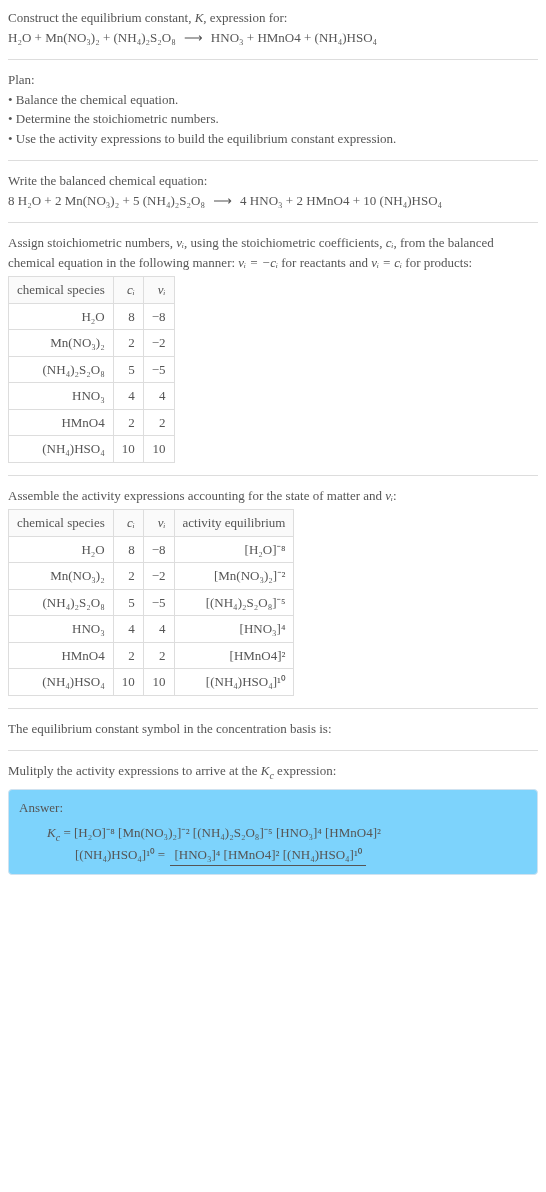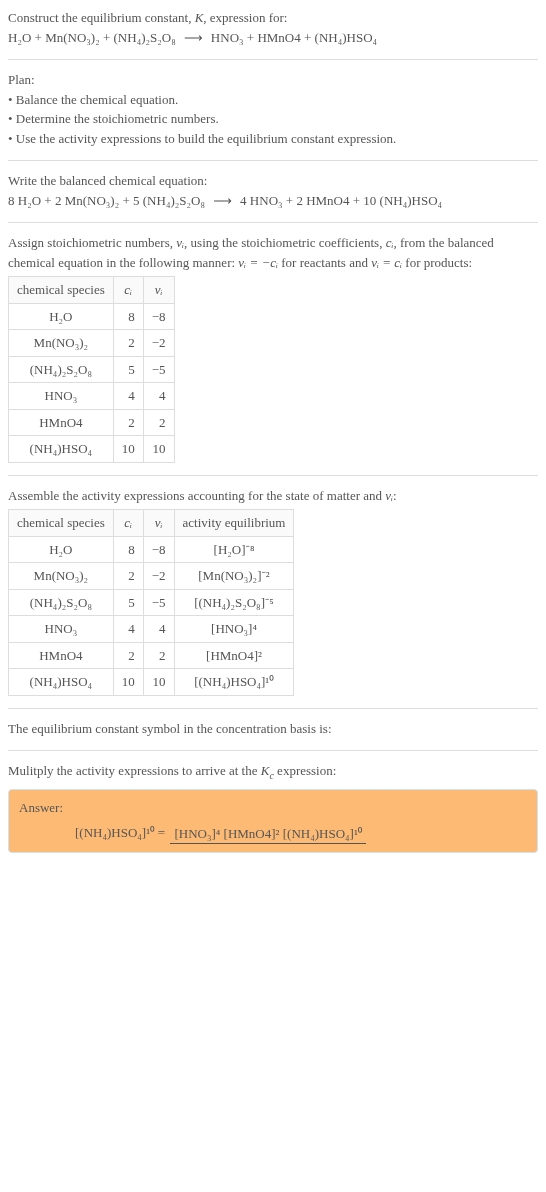--- a/index.html
+++ b/index.html
@@ -23,30 +23,30 @@
 .arrow { padding: 0 5px; }
 ul.bullets { list-style: none; padding-left: 0; }
 ul.bullets li::before { content: "• "; }
 table.data-table {
   border-collapse: collapse;
   margin-top: 4px;
 }
 table.data-table th, table.data-table td {
   border: 1px solid #ddd;
   padding: 3px 8px;
-  text-align: center;
+  text-align: right;
   font-weight: normal;
   font-size: 13px;
   color: #555;
 }
 table.data-table th { background: #fafafa; }
 table.data-table td.num { text-align: right; }
 .italic { font-style: italic; }
 .answer-box {
-  background: #fdba74;
+  background: #7dd3fc;
   border: 1px solid #cfe2f0;
   border-radius: 4px;
   padding: 8px 10px;
   margin-top: 6px;
 }
 .answer-label { color: #555; margin-bottom: 6px; }
 .math-line { padding-left: 28px; text-indent: -0px; }
 .frac {
   display: inline-block;
   text-align: center;
@@ -201,20 +201,23 @@
 </div>
 
 <hr class="divider">
 
 <div class="section">
   <div>
     <span>Mulitply the activity expressions to arrive at the </span><span class="italic">K</span><span class="subscript italic">c</span><span> expression:</span>
   </div>
   <div class="answer-box">
     <div class="answer-label">Answer:</div>
+    <div class="math-line nowrap">
+      <span class="italic">K</span><span class="subscript italic">c</span> = <span>[H₂O]⁻⁸ [Mn(NO₃)₂]⁻² [(NH₄)₂S₂O₈]⁻⁵ [HNO₃]⁴ [HMnO4]²</span>
+    </div>
     <div class="math-line" style="padding-left:56px">
       <span>[(NH₄)HSO₄]¹⁰ = </span>
       <span class="frac">
         <span class="num">[HNO₃]⁴ [HMnO4]² [(NH₄)HSO₄]¹⁰</span>
       </span>
     </div>
   </div>
 </div>
 
 </body></html>

